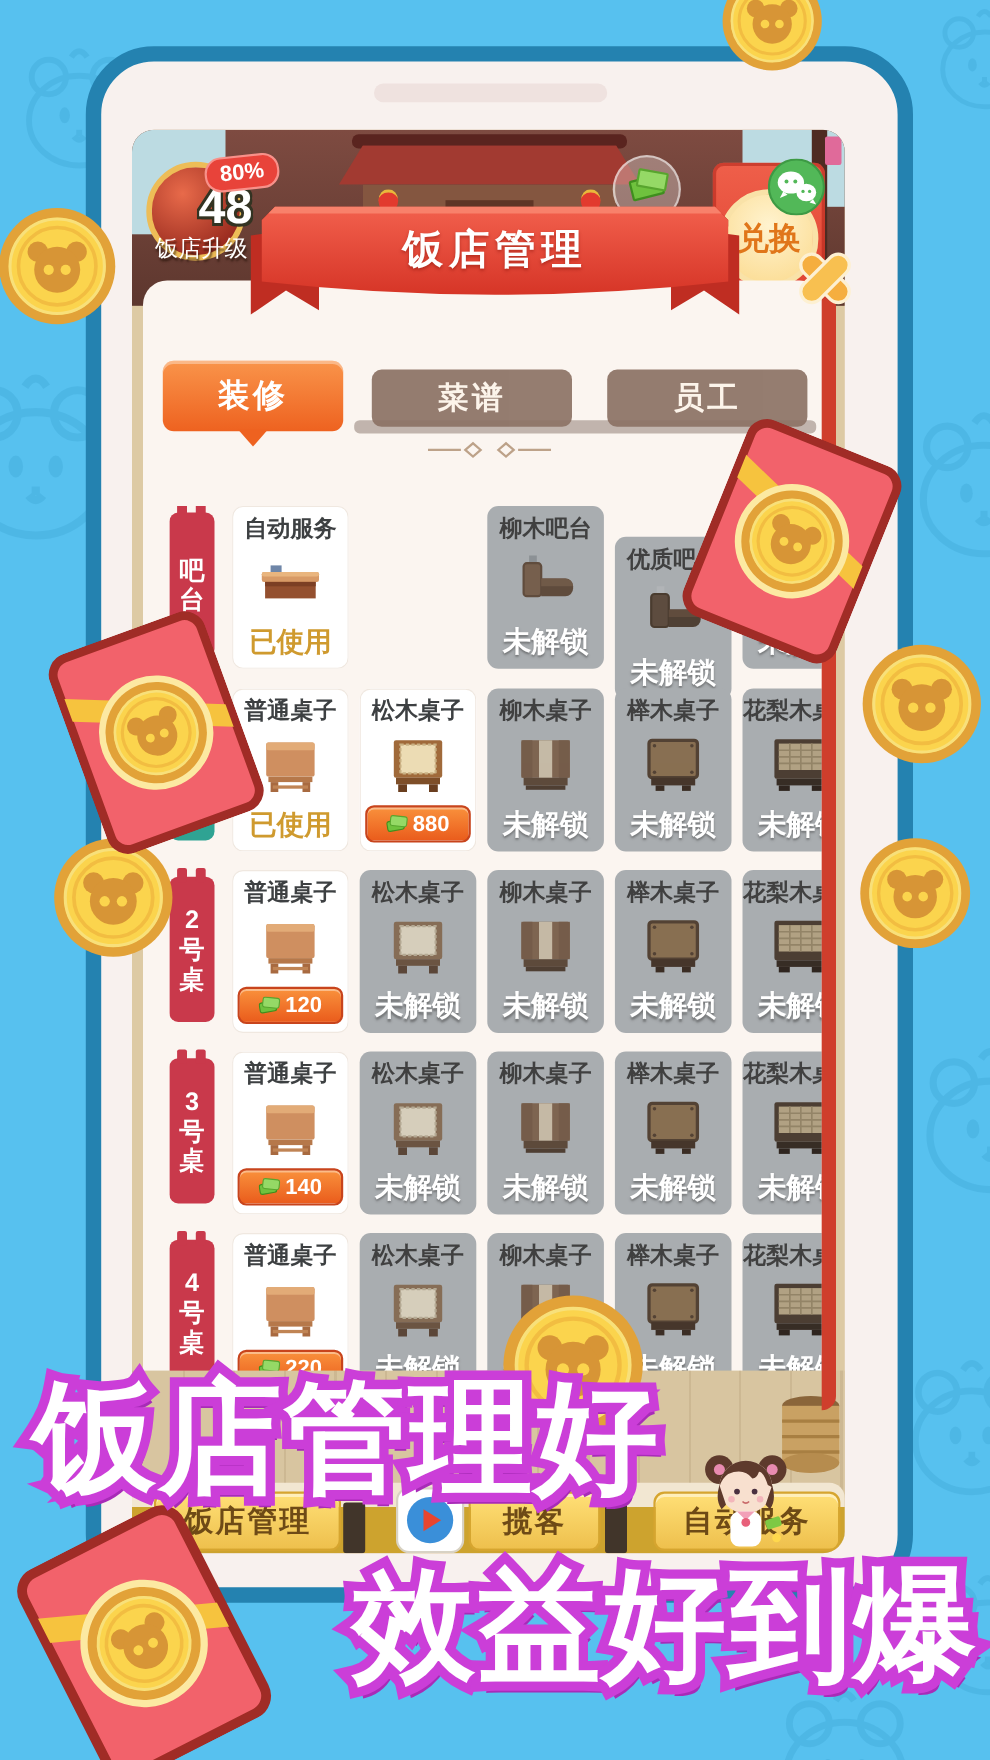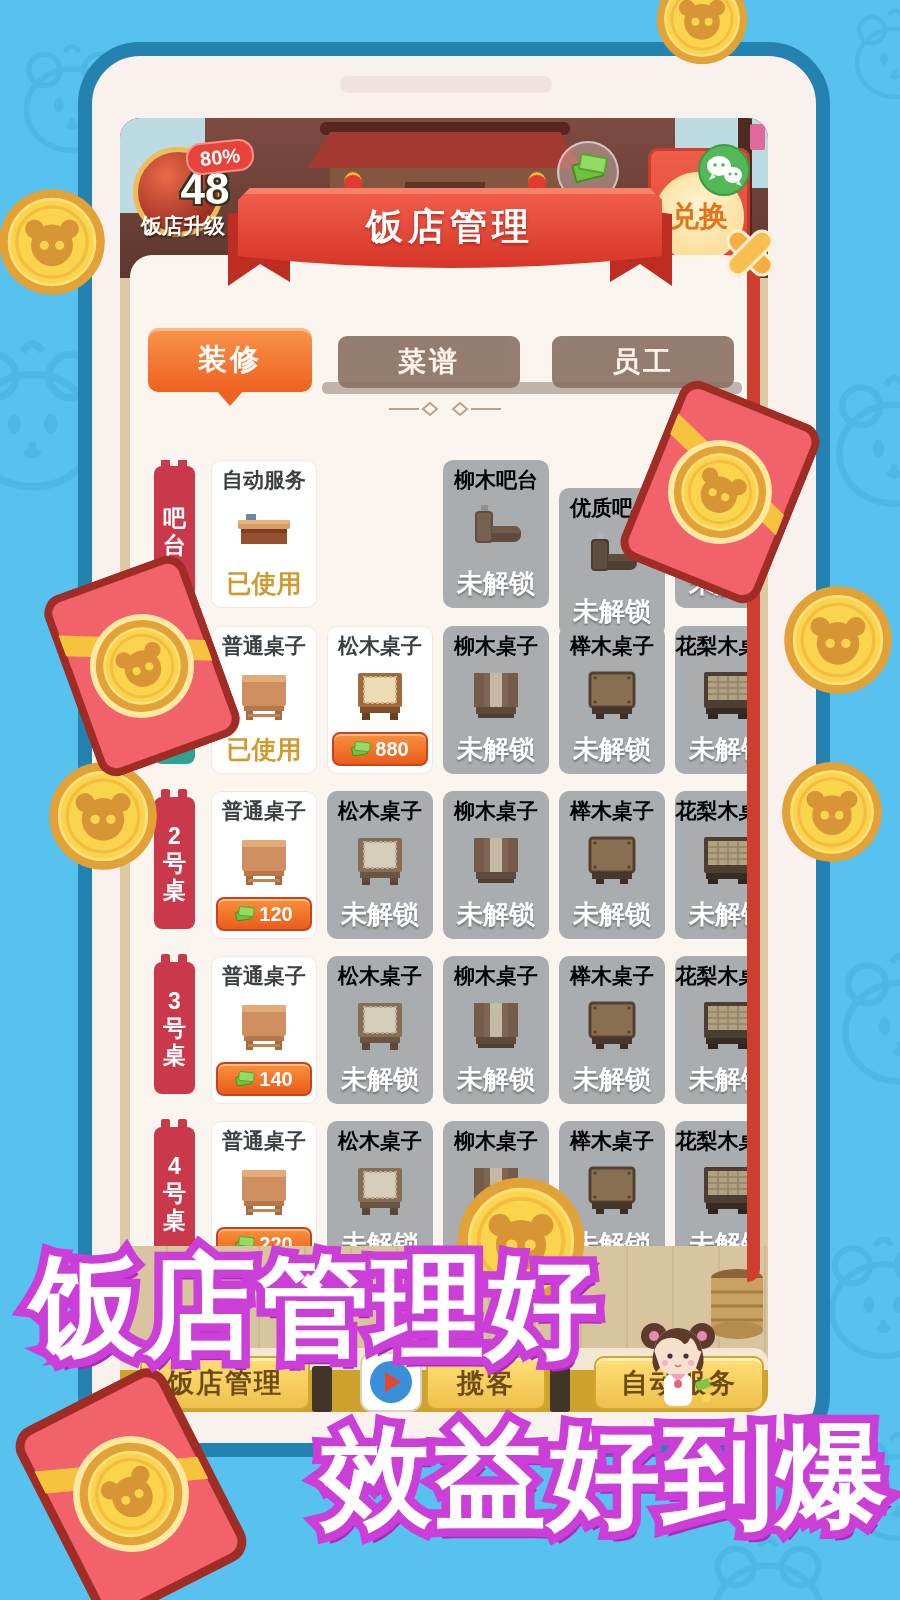--- a/index.html
+++ b/index.html
@@ -23,21 +23,21 @@
   .roof{position:absolute;left:188px;top:14px;width:274px;height:36px;background:#a23a31;
         clip-path:polygon(8% 0,92% 0,100% 100%,0 100%)}
   .facade{position:absolute;left:210px;top:50px;width:230px;height:90px;background:#845640}
   .door{position:absolute;left:285px;top:64px;width:80px;height:76px;background:#5f3526}
   .lantern{position:absolute;width:18px;height:18px;border-radius:50%;background:#e23a2e;border-top:3px solid #e9b93c}
   
   .lvl-badge{position:absolute;left:13px;top:29px;width:80px;height:80px;border-radius:50%;
              border:5px solid #edbd57;background:radial-gradient(circle at 35% 30%,#e86a4a,#9c2d20 75%)}
   .lvl-num{position:absolute;left:40px;top:46px;width:90px;text-align:center;font-size:44px;font-weight:900;color:#fff;
            text-shadow:2px 2px 0 #332,-2px 2px 0 #332,2px -2px 0 #332,-2px -2px 0 #332}
-  .lvl-label{position:absolute;left:3px;top:94px;width:120px;text-align:center;font-size:21px;font-weight:bold;color:#fff;
+  .lvl-label{position:absolute;left:3px;top:94px;width:120px;text-align:center;font-size:21px;font-weight:normal;color:#fff;
              text-shadow:1px 2px 2px rgba(40,20,10,.8)}
   .pct-pill{position:absolute;left:66px;top:23px;width:64px;height:28px;background:#e8433a;border:2px solid #f8918a;
             border-radius:15px;color:#fff;font-size:20px;font-weight:bold;text-align:center;line-height:28px;transform:rotate(-6deg)}
   .bubble{position:absolute;left:437px;top:23px;width:58px;height:58px;border-radius:50%;
           background:rgba(255,255,255,.3);border:2px solid rgba(255,255,255,.55)}
   .cash{position:absolute;left:14px;top:18px;width:26px;height:15px;background:#6fc23e;border:2px solid #3f8e1e;border-radius:2px;transform:rotate(-14deg)}
   .cash2{position:absolute;left:20px;top:12px;width:24px;height:13px;background:#95d966;border:2px solid #58a52e;border-radius:2px;transform:rotate(10deg)}
   
   .exch{position:absolute;left:528px;top:30px;width:102px;height:160px;border-radius:10px;
         background:linear-gradient(#ef5f4a,#d93a29);box-shadow:inset 0 0 0 3px rgba(170,30,20,.5)}
@@ -66,21 +66,21 @@
   
   #rows{position:absolute;left:34px;top:342px;width:593px;height:812px;overflow:hidden}
   .row{position:absolute;left:0;width:593px;height:148px}
   .row-label{position:absolute;left:0;top:6px;width:41px;height:132px;border-radius:8px;display:flex;flex-direction:column;
              align-items:center;justify-content:center;color:#fff;font-size:23px;font-weight:bold;line-height:27px}
   .notch{position:absolute;top:-8px;width:9px;height:13px;border-radius:2px}
   .card{position:absolute;top:0;width:106px;height:148px;border-radius:10px;overflow:hidden}
   .card.open{background:#fff;box-shadow:inset 0 0 0 1px #f0e8e0}
   .card.locked{background:#a9adb0}
   .card-title{margin-top:6px;text-align:center;font-size:21px;font-weight:bold;color:#3d4042;white-space:nowrap}
-  .locked .card-title{color:#000000}
+  .locked .card-title{color:#404040}
   .card-img{width:60px;height:54px;margin:10px auto 0}
   .locked .card-img{filter:saturate(.55) brightness(.95);opacity:.92}
   .card-used{position:absolute;bottom:8px;width:100%;text-align:center;font-size:25px;font-weight:900;color:#cf9a2e}
   .card-locked{position:absolute;bottom:7px;width:100%;text-align:center;font-size:26px;font-weight:900;color:#fff;
                text-shadow:0 2px 2px rgba(60,60,60,.5)}
   .price-pill{position:absolute;bottom:8px;left:50%;transform:translateX(-50%);width:92px;height:30px;border-radius:8px;
               background:linear-gradient(#f9913c,#ea5c1c);border:2px solid #c8441c;display:flex;align-items:center;
               justify-content:center;gap:4px;color:#fff;font-size:20px;font-weight:bold;box-shadow:inset 0 2px 0 rgba(255,255,255,.4)}
   .money{display:inline-flex;width:20px;height:16px}
   

